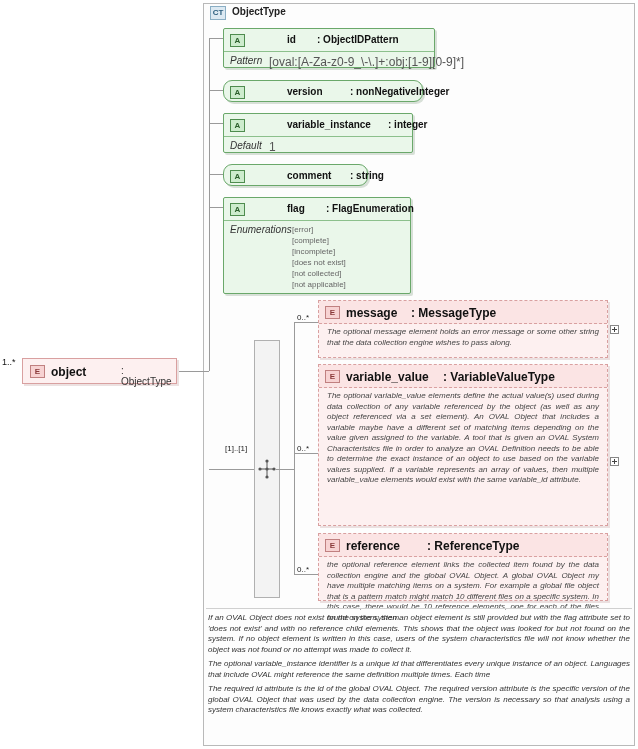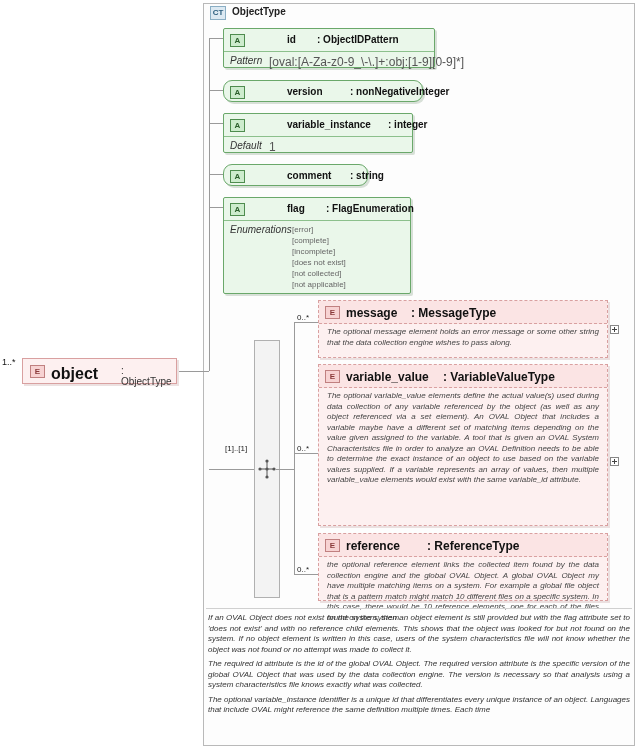--- a/index.html
+++ b/index.html
@@ -230,21 +230,21 @@
     background: #f7d2d2;
     color: #8a3a3a;
     font-size: 8px;
     font-weight: bold;
     text-align: center;
     line-height: 11px;
   }
   .root-name {
     position: absolute;
     left: 28px; top: 6px;
-    font-size: 16px;
+    font-size: 12px;
     font-weight: bold;
     color: #111111;
   }
   .root-type {
     position: absolute;
     left: 98px; top: 6px;
     font-size: 10px;
     color: #333333;
   }
   .root-card {
@@ -388,17 +388,17 @@
     <span class="elem-head"></span>
     <span class="elem-badge">E</span>
     <span class="elem-name">reference</span>
     <span class="elem-name" style="left:108px;">: ReferenceType</span>
     <span class="elem-doc">the optional reference element links the collected item found by the data collection engine and the global OVAL Object. A global OVAL Object my have multiple matching items on a system. For example a global file object that is a pattern match might match 10 different files on a specific system. In this case, there would be 10 reference elements, one for each of the files found on the system.</span>
   </div>
 
   <div class="doc-sep"></div>
   <div class="doc-block">
     <p>If an OVAL Object does not exist on the system, then an object element is still provided but with the flag attribute set to 'does not exist' and with no reference child elements. This shows that the object was looked for but not found on the system. If no object element is written in this case, users of the system characteristics file will not know whether the object was not found or no attempt was made to collect it.</p>
+    <p>The optional variable_instance identifier is a unique id that differentiates every unique instance of an object. Languages that include OVAL might reference the same definition multiple times. Each time</p>
     <p>The required id attribute is the id of the global OVAL Object.  The required version attribute is the specific version of the global OVAL Object that was used by the data collection engine. The version is necessary so that analysis using a system characteristics file knows exactly what was collected.</p>
-    <p>The optional variable_instance identifier is a unique id that differentiates every unique instance of an object. Languages that include OVAL might reference the same definition multiple times. Each time</p>
   </div>
 
 </div>
 
 </body></html>

